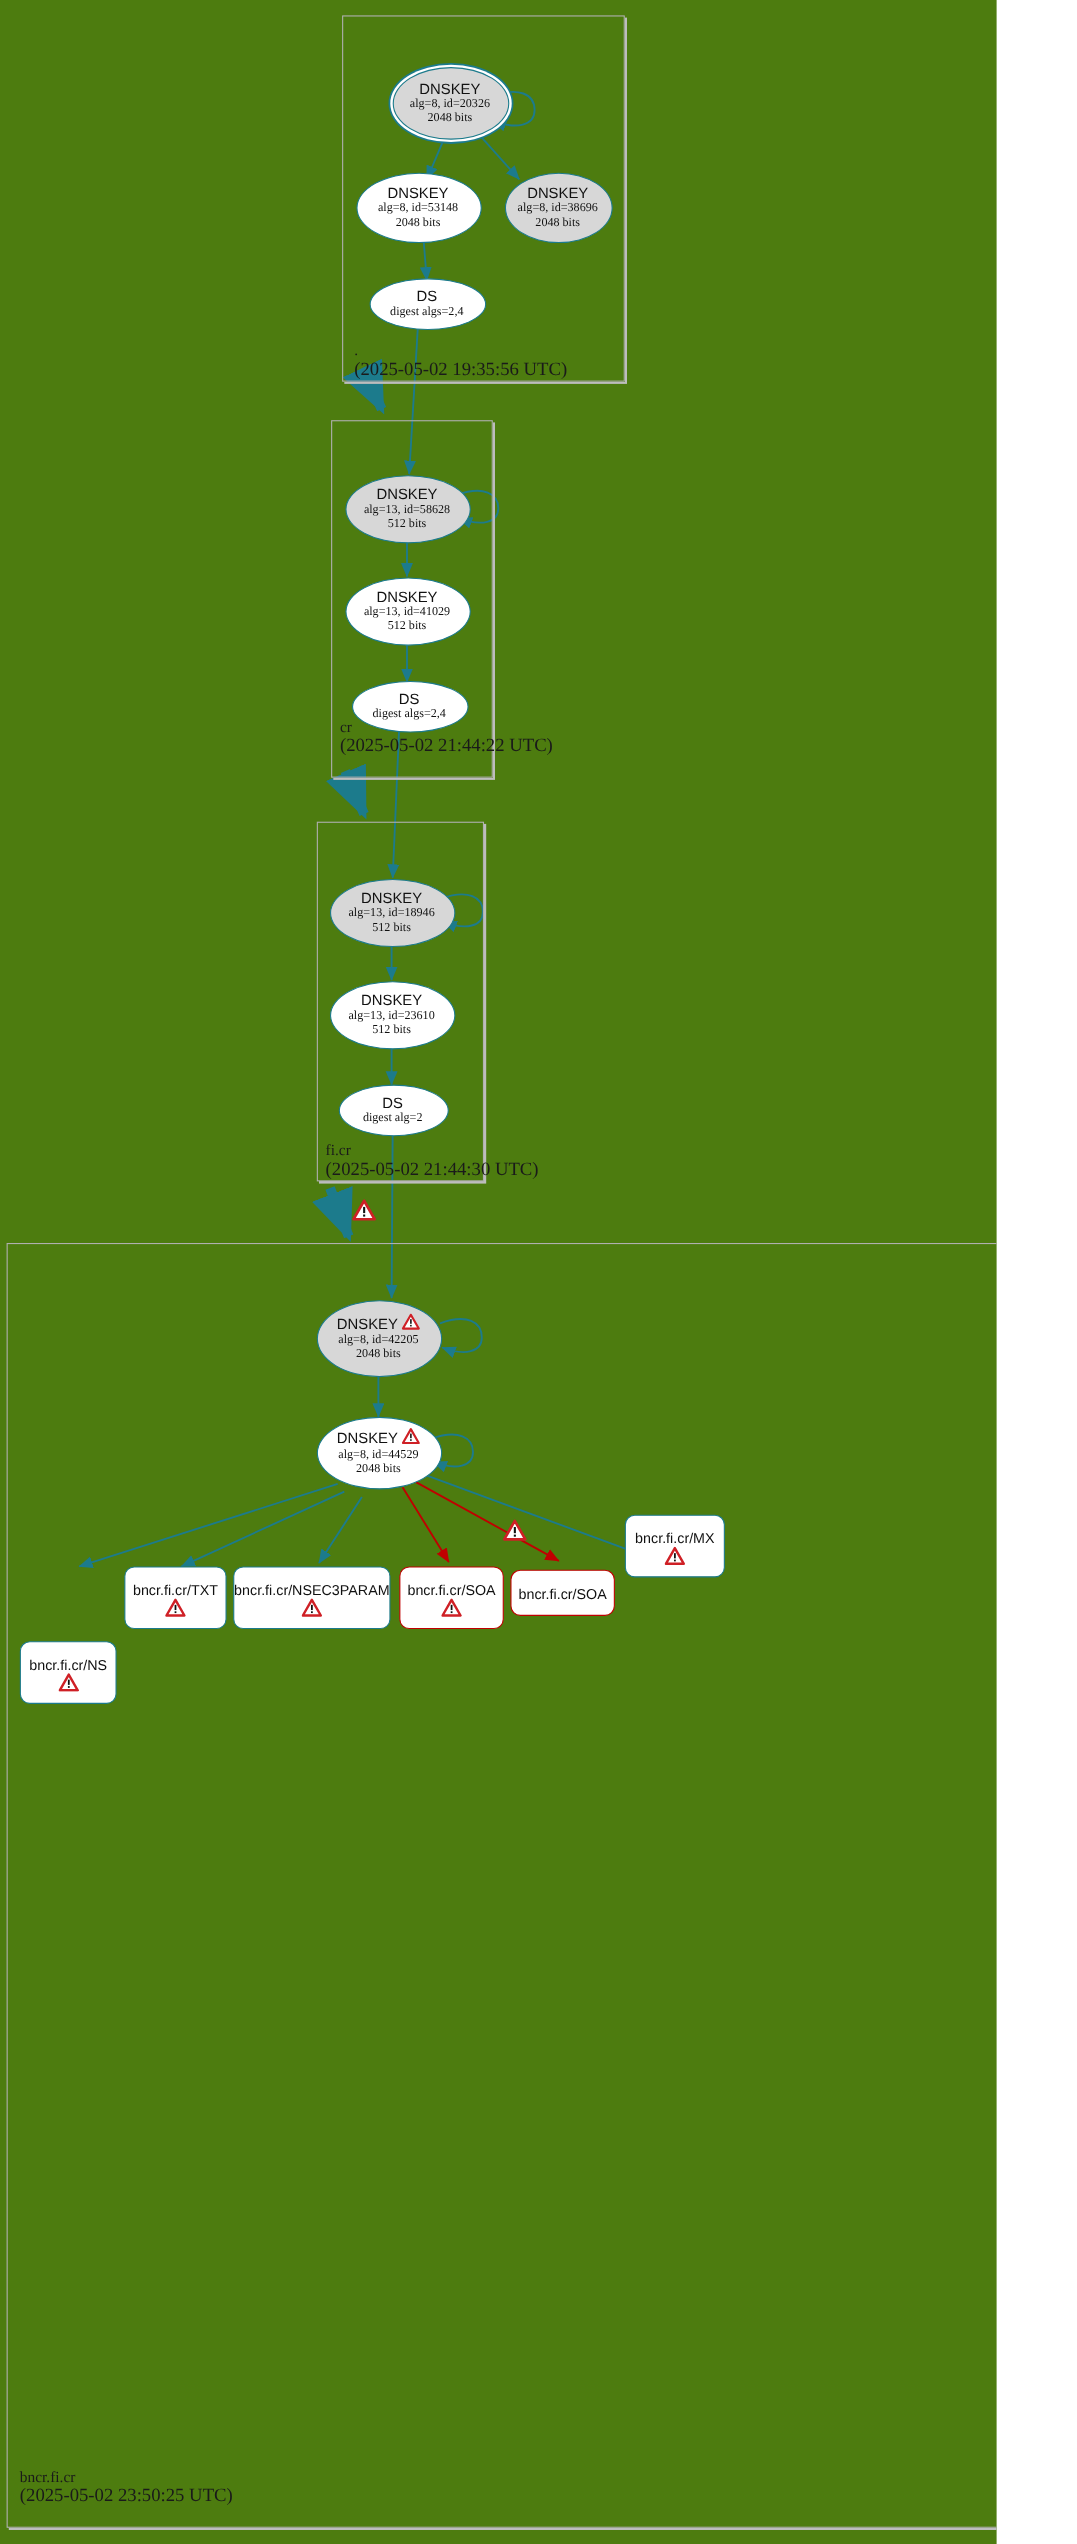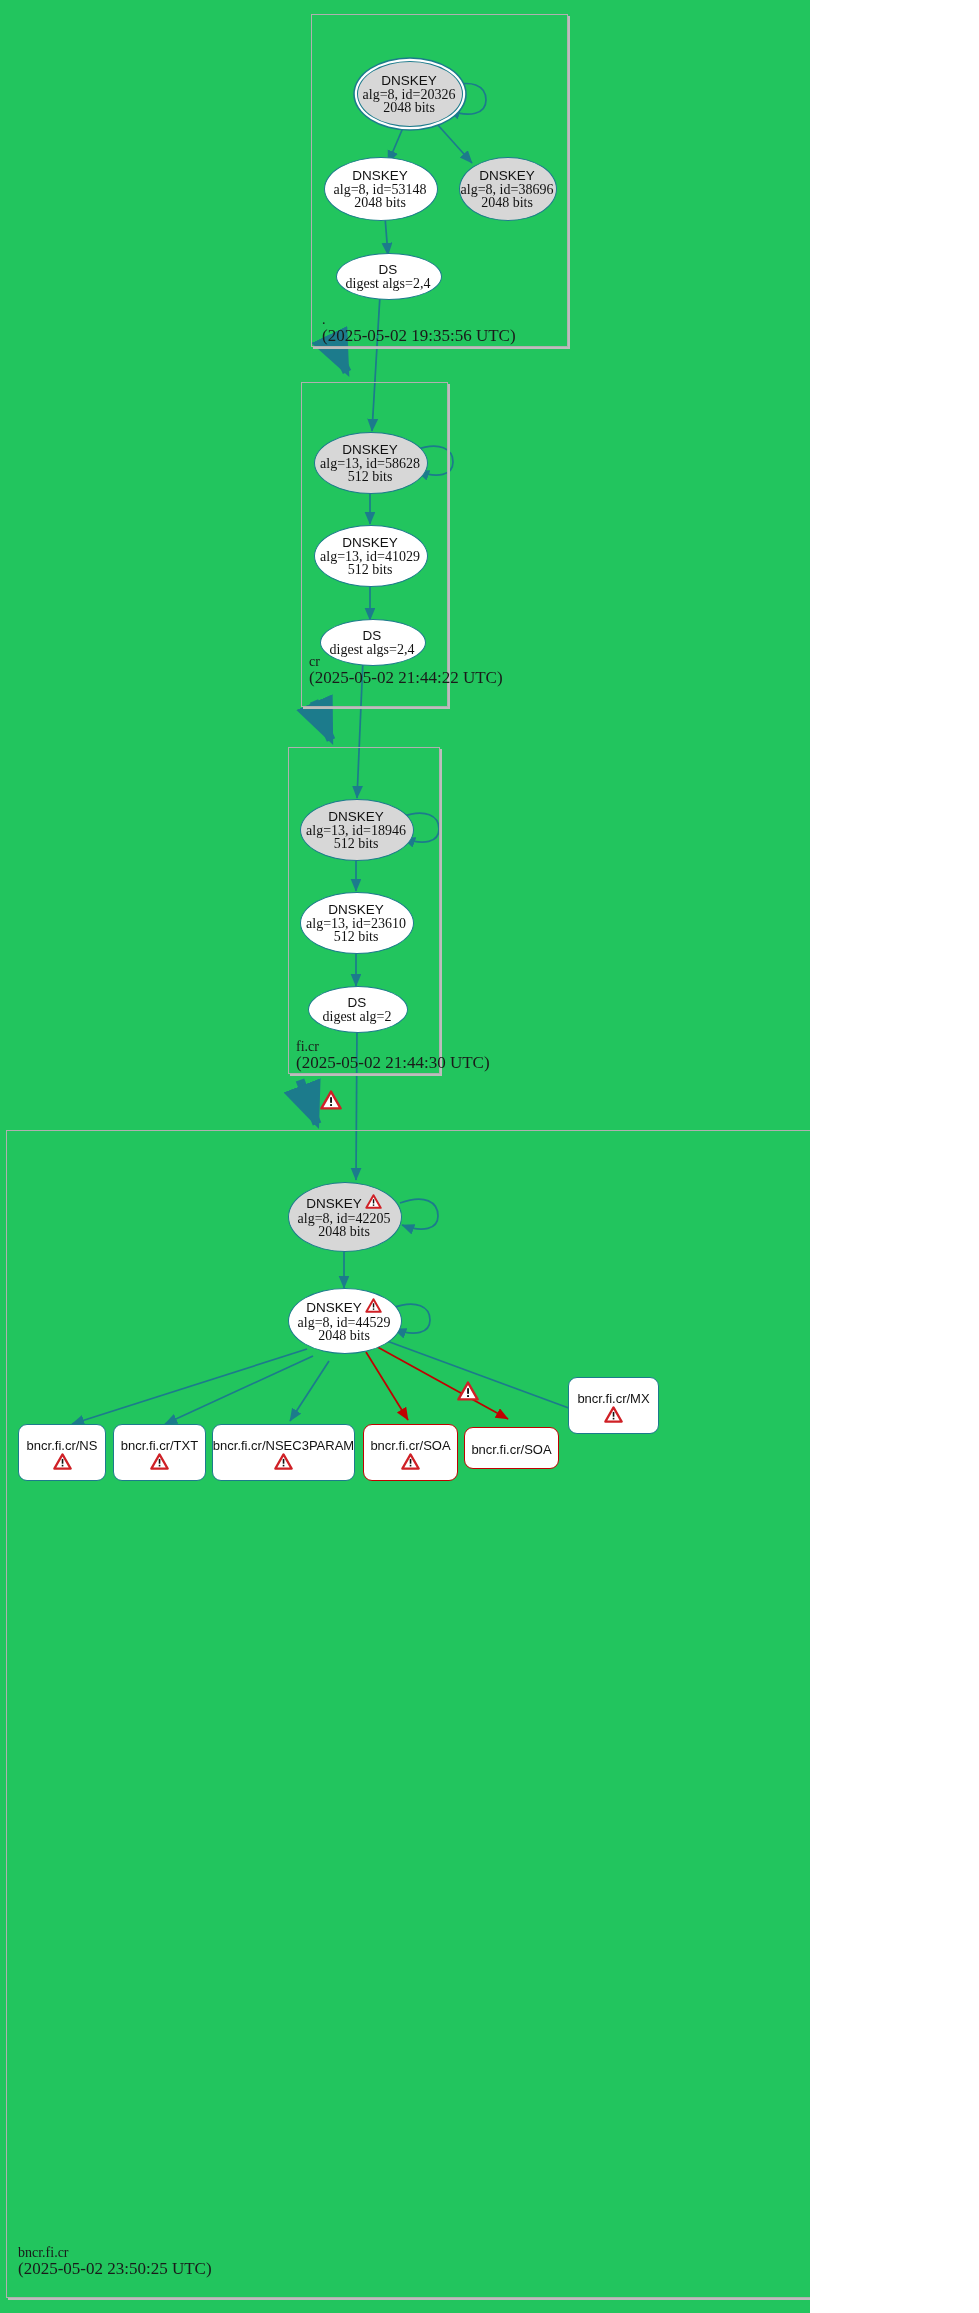--- a/index.html
+++ b/index.html
@@ -1,31 +1,31 @@
 <!DOCTYPE html>
 <html><head>
 <meta charset="utf-8">
 <style>
   html,body{margin:0;padding:0;background:#ffffff;}
   body{font-family:"Liberation Sans",sans-serif;}
-  #stage{position:relative;width:810px;height:2313px;background:#22c55e;overflow:hidden;}
+  #stage{position:relative;width:906px;height:2313px;background:#4d7c0f;overflow:hidden;}
   svg.layer{position:absolute;left:0;top:0;width:979px;height:2313px;}
   .zonebox{position:absolute;border:1px solid #b0b0b0;background:transparent;box-sizing:border-box;}
   .zonebox.shadow{box-shadow:2px 2px 0 0 #bdbdbd;}
   .zonelabel{position:absolute;font-family:"Liberation Serif",serif;color:#1a1a1a;}
   .zonelabel .zname{font-size:14px;line-height:17px;white-space:nowrap;}
   .zonelabel .zdate{font-size:17px;line-height:16px;white-space:nowrap;}
   .node{position:absolute;display:flex;flex-direction:column;align-items:center;justify-content:center;
         box-sizing:border-box;text-align:center;}
   .ellipse{border-radius:50%;border:1.6px solid #1c7b8c;background:#ffffff;}
   .ellipse.shaded{background:#d7d7d7;}
   .ellipse.dbl{box-shadow:0 0 0 2.2px #ffffff, 0 0 0 3.8px #1c7b8c;}
   .ttl{font-family:"Liberation Sans",sans-serif;font-size:13.5px;color:#111;line-height:15px;
        display:flex;align-items:center;justify-content:center;gap:3px;}
-  .sub{font-family:"Liberation Serif",serif;font-size:14px;color:#111;line-height:13px;white-space:nowrap;}
+  .sub{font-family:"Liberation Serif",serif;font-size:11px;color:#111;line-height:13px;white-space:nowrap;}
   .rrbox{position:absolute;border:1.7px solid #1c7b8c;border-radius:9px;background:#fff;box-sizing:border-box;
          display:flex;flex-direction:column;align-items:center;justify-content:center;padding-top:2px;}
   .rrbox.err{border-color:#c00000;}
   .rrlabel{font-family:"Liberation Sans",sans-serif;font-size:13px;color:#111;line-height:15px;white-space:nowrap;}
   .warn{display:inline-block;vertical-align:middle;}
   .warnrow{margin-top:1px;height:16px;display:flex;align-items:center;justify-content:center;}
   .freewarn{position:absolute;}
 </style>
 </head>
 <body>
@@ -227,21 +227,21 @@
   </div>
 
   <div class="freewarn" style="left:457px;top:1381px;">
     <svg width="22" height="20" viewBox="0 0 22 20">
         <path d="M11 1.6 L20.6 18.4 L1.4 18.4 Z" fill="#ffffff" stroke="#cf2026" stroke-width="2.4" stroke-linejoin="round"></path>
         <rect x="10.1" y="7.2" width="1.9" height="5.6" fill="#111"></rect>
         <rect x="10.1" y="14.1" width="1.9" height="1.9" fill="#111"></rect>
       </svg>
   </div>
 
-  <div class="rrbox" style="left:18px;top:1424px;width:88px;height:57px;">
+  <div class="rrbox" style="left:18px;top:1492px;width:88px;height:57px;">
     <div class="rrlabel">bncr.fi.cr/NS</div>
     <div class="warnrow">
       <svg width="19" height="17" viewBox="0 0 22 20">
           <path d="M11 1.6 L20.6 18.4 L1.4 18.4 Z" fill="#ffffff" stroke="#cf2026" stroke-width="2.6" stroke-linejoin="round"></path>
           <rect x="10.1" y="7" width="1.9" height="5.6" fill="#111"></rect>
           <rect x="10.1" y="13.9" width="1.9" height="1.9" fill="#111"></rect>
         </svg>
     </div>
   </div>
 

